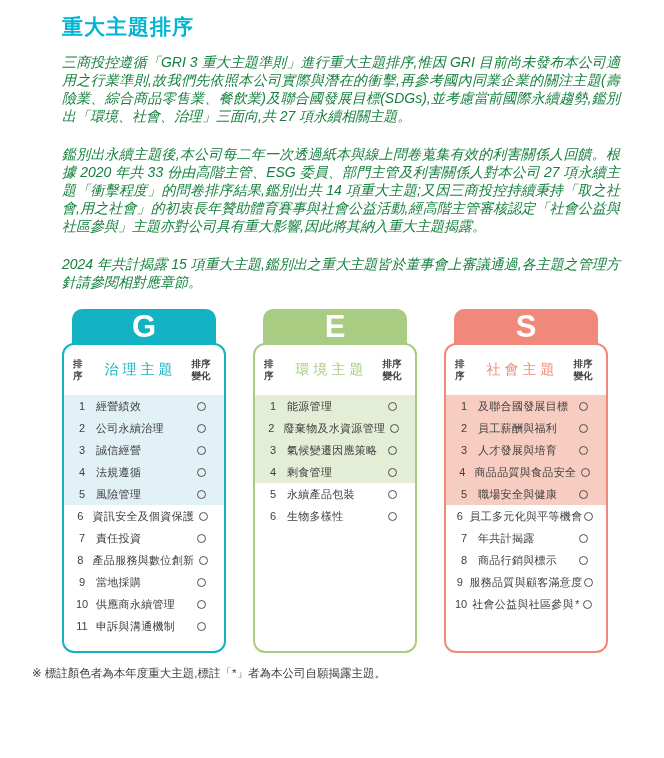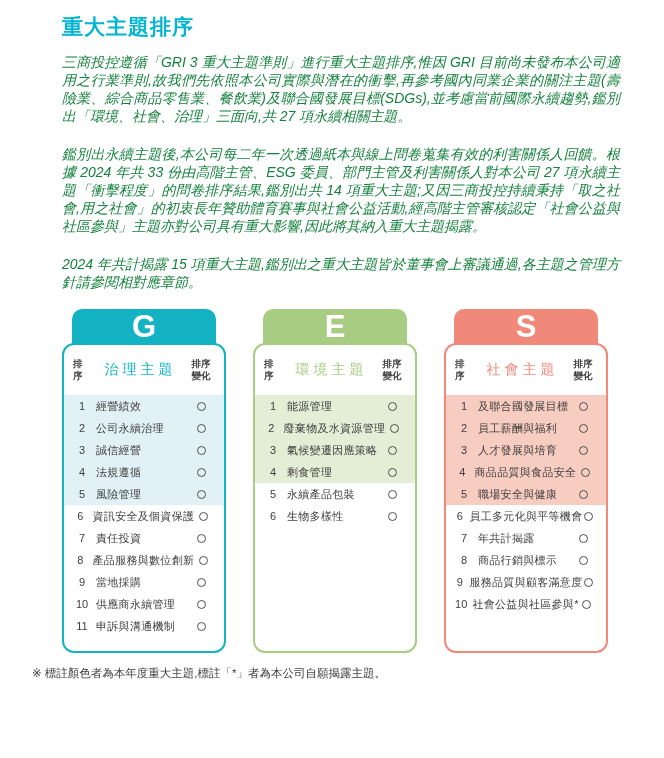--- a/index.html
+++ b/index.html
@@ -39,40 +39,40 @@
     padding-top:8px; overflow:hidden;
   }
   .thead { display:flex; align-items:center; height:34px; padding:0 12px 0 9px; margin-bottom:8px; }
   .rank-h, .change-h { font-size:9.5px; font-weight:bold; line-height:1.3; color:#3e3e3e; }
   .rank-h { width:18px; text-align:left; }
   .change-h { width:22px; text-align:center; }
   .topic-h { flex:1; text-align:center; font-size:14px; font-weight:normal; letter-spacing:4px; color:var(--c); white-space:nowrap; }
   .row { display:flex; align-items:center; height:22px; padding:0 12px 0 9px; }
   .row.hl { background:var(--light); }
   .rank { width:18px; text-align:center; font-size:11px; color:#3e3e3e; }
-  .topic { flex:1; font-size:11px; letter-spacing:0.3px; color:#3e3e3e; padding-left:5px; white-space:nowrap; }
+  .topic { flex:1; font-size:11px; letter-spacing:0.3px; color:#3e3e3e; padding-left:5px; white-space:nowrap;font-family:Liberation Mono, monospace; }
   .change-cell { width:22px; display:flex; justify-content:center; align-items:center; }
   .circle { width:9px; height:9px; border:1px solid #4f4f4f; border-radius:50%; background:transparent; }
 
   
   .footnotes { padding:12px 28px 0 32px; }
   .fn {
     font-size:11.5px; line-height:16.5px; color:#3e3e3e;
     text-indent:-15px; padding-left:15px; margin-bottom:2px; text-align:justify;
   }
 </style>
 </head>
 <body>
 
 <div class="page">
 
   <div class="content">
     <h1 class="title">重大主題排序</h1>
     <p class="para">三商投控遵循「GRI 3 重大主題準則」進行重大主題排序,惟因 GRI 目前尚未發布本公司適用之行業準則,故我們先依照本公司實際與潛在的衝擊,再參考國內同業企業的關注主題(壽險業、綜合商品零售業、餐飲業)及聯合國發展目標(SDGs),並考慮當前國際永續趨勢,鑑別出「環境、社會、治理」三面向,共 27 項永續相關主題。</p>
-    <p class="para">鑑別出永續主題後,本公司每二年一次透過紙本與線上問卷蒐集有效的利害關係人回饋。根據 2024 年共 33 份由高階主管、ESG 委員、部門主管及利害關係人對本公司 27 項永續主題「衝擊程度」的問卷排序結果,鑑別出共 14 項重大主題;又因三商投控持續秉持「取之社會,用之社會」的初衷長年贊助體育賽事與社會公益活動,經高階主管審核認定「社會公益與社區參與」主題亦對公司具有重大影響,因此將其納入重大主題揭露。</p>
+    <p class="para">鑑別出永續主題後,本公司每二年一次透過紙本與線上問卷蒐集有效的利害關係人回饋。根據 2020 年共 33 份由高階主管、ESG 委員、部門主管及利害關係人對本公司 27 項永續主題「衝擊程度」的問卷排序結果,鑑別出共 14 項重大主題;又因三商投控持續秉持「取之社會,用之社會」的初衷長年贊助體育賽事與社會公益活動,經高階主管審核認定「社會公益與社區參與」主題亦對公司具有重大影響,因此將其納入重大主題揭露。</p>
     <p class="para">2024 年共計揭露 15 項重大主題,鑑別出之重大主題皆於董事會上審議通過,各主題之管理方針請參閱相對應章節。</p>
   </div>
 
   <div class="cards">
     <section class="card" style="--c: #14b3c4; --light: #e2f1f6;">
       <div class="tab">
         <span class="tab-letter">G</span>
       </div>
       <div class="cbody">
         <div class="thead">

